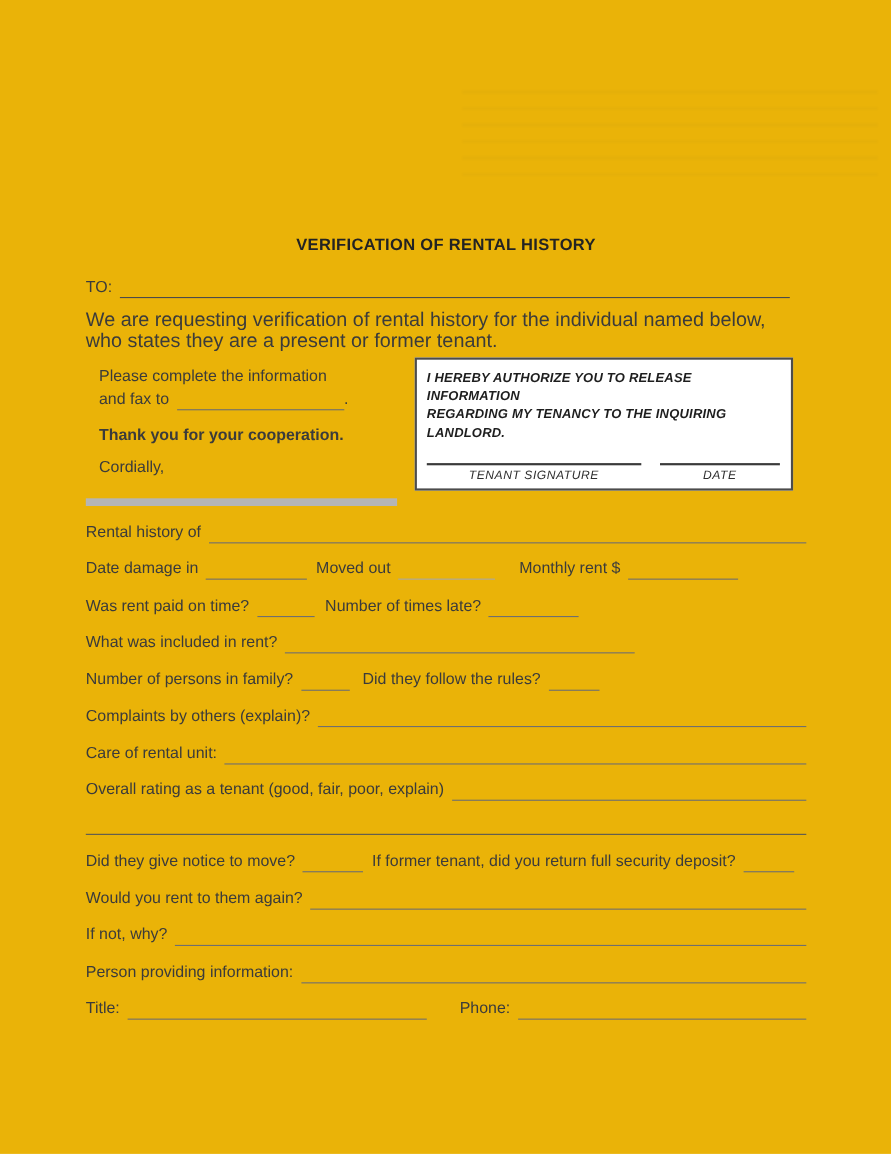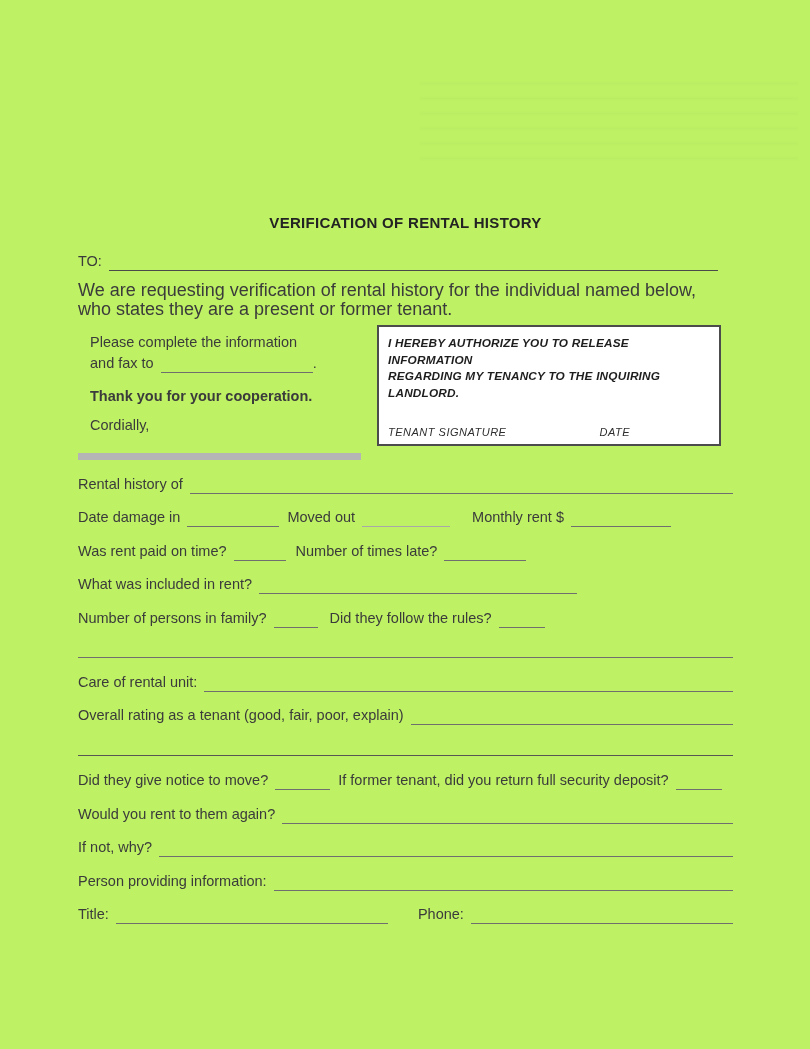--- a/index.html
+++ b/index.html
@@ -1,19 +1,19 @@
 <!DOCTYPE html>
 <html><head>
 <meta charset="utf-8">
 <style>
   html,body { margin:0; padding:0; background:#ffffff; }
   .page {
     position:relative;
     width:810px; height:1049px;
-    background:#bef264;
+    background:#eab308;
     font-family:"Liberation Sans", sans-serif;
     color:#3b3b3b;
     overflow:hidden;
   }
   .watermark {
     position:absolute; left:420px; top:82px; width:378px; height:84px;
     background:repeating-linear-gradient(180deg, rgba(60,60,60,0.10) 0 3px, transparent 3px 15px);
     opacity:0.28; filter:blur(1px);
     pointer-events:none;
   }
@@ -49,21 +49,21 @@
     width:344px; height:121px; box-sizing:border-box;
     border:2px solid #4c4c4c; background:#fff;
     padding:8px 10px 6px 9px;
     display:flex; flex-direction:column;
   }
   .auth-text {
     font-size:11.8px; font-weight:bold; font-style:italic;
     color:#1e1e1e; line-height:16.5px; letter-spacing:0.2px;
   }
   .auth-sign { margin-top:auto; display:flex; }
-  .sig-col  { display:flex; flex-direction:row; }
+  .sig-col  { display:flex; flex-direction:column; }
   .sig-col.sig { width:217px; }
   .sig-col.date { width:122px; margin-left:17px; }
   .sig-line { border-bottom:2px solid #3a3a3a; height:0; }
   .sig-label {
     margin-top:3px; text-align:center;
     font-style:italic; font-size:11px; color:#2e2e2e; letter-spacing:0.5px;
   }
 
   .divider { margin-top:7px; width:283px; height:7px; background:#b5b5b5; }
 
@@ -155,20 +155,21 @@
 
     <div class="row frow">
       <span class="lbl">Number of persons in family?</span>
       <span class="ul w44"></span>
       <span class="gap12"></span>
       <span class="lbl">Did they follow the rules?</span>
       <span class="ul w46"></span>
     </div>
 
     <div class="row frow">
+      <span class="lbl">Complaints by others (explain)?</span>
       <span class="ul grow"></span>
     </div>
 
     <div class="row frow">
       <span class="lbl">Care of rental unit:</span>
       <span class="ul grow"></span>
     </div>
 
 
     <div class="row frow">

